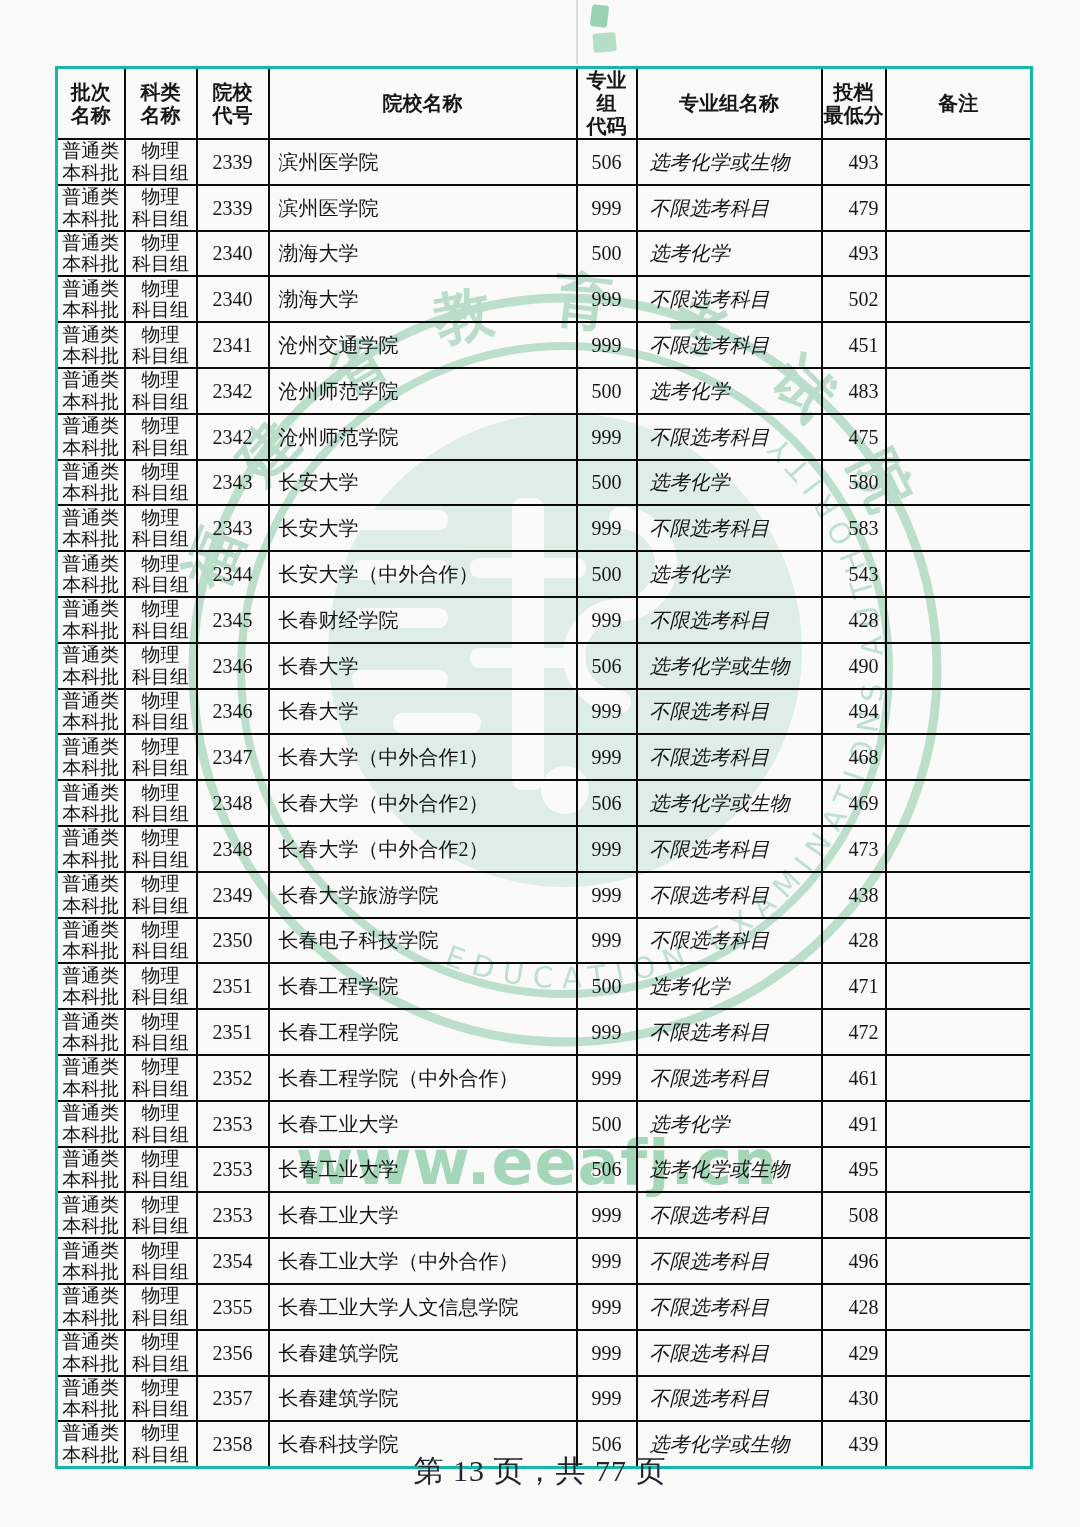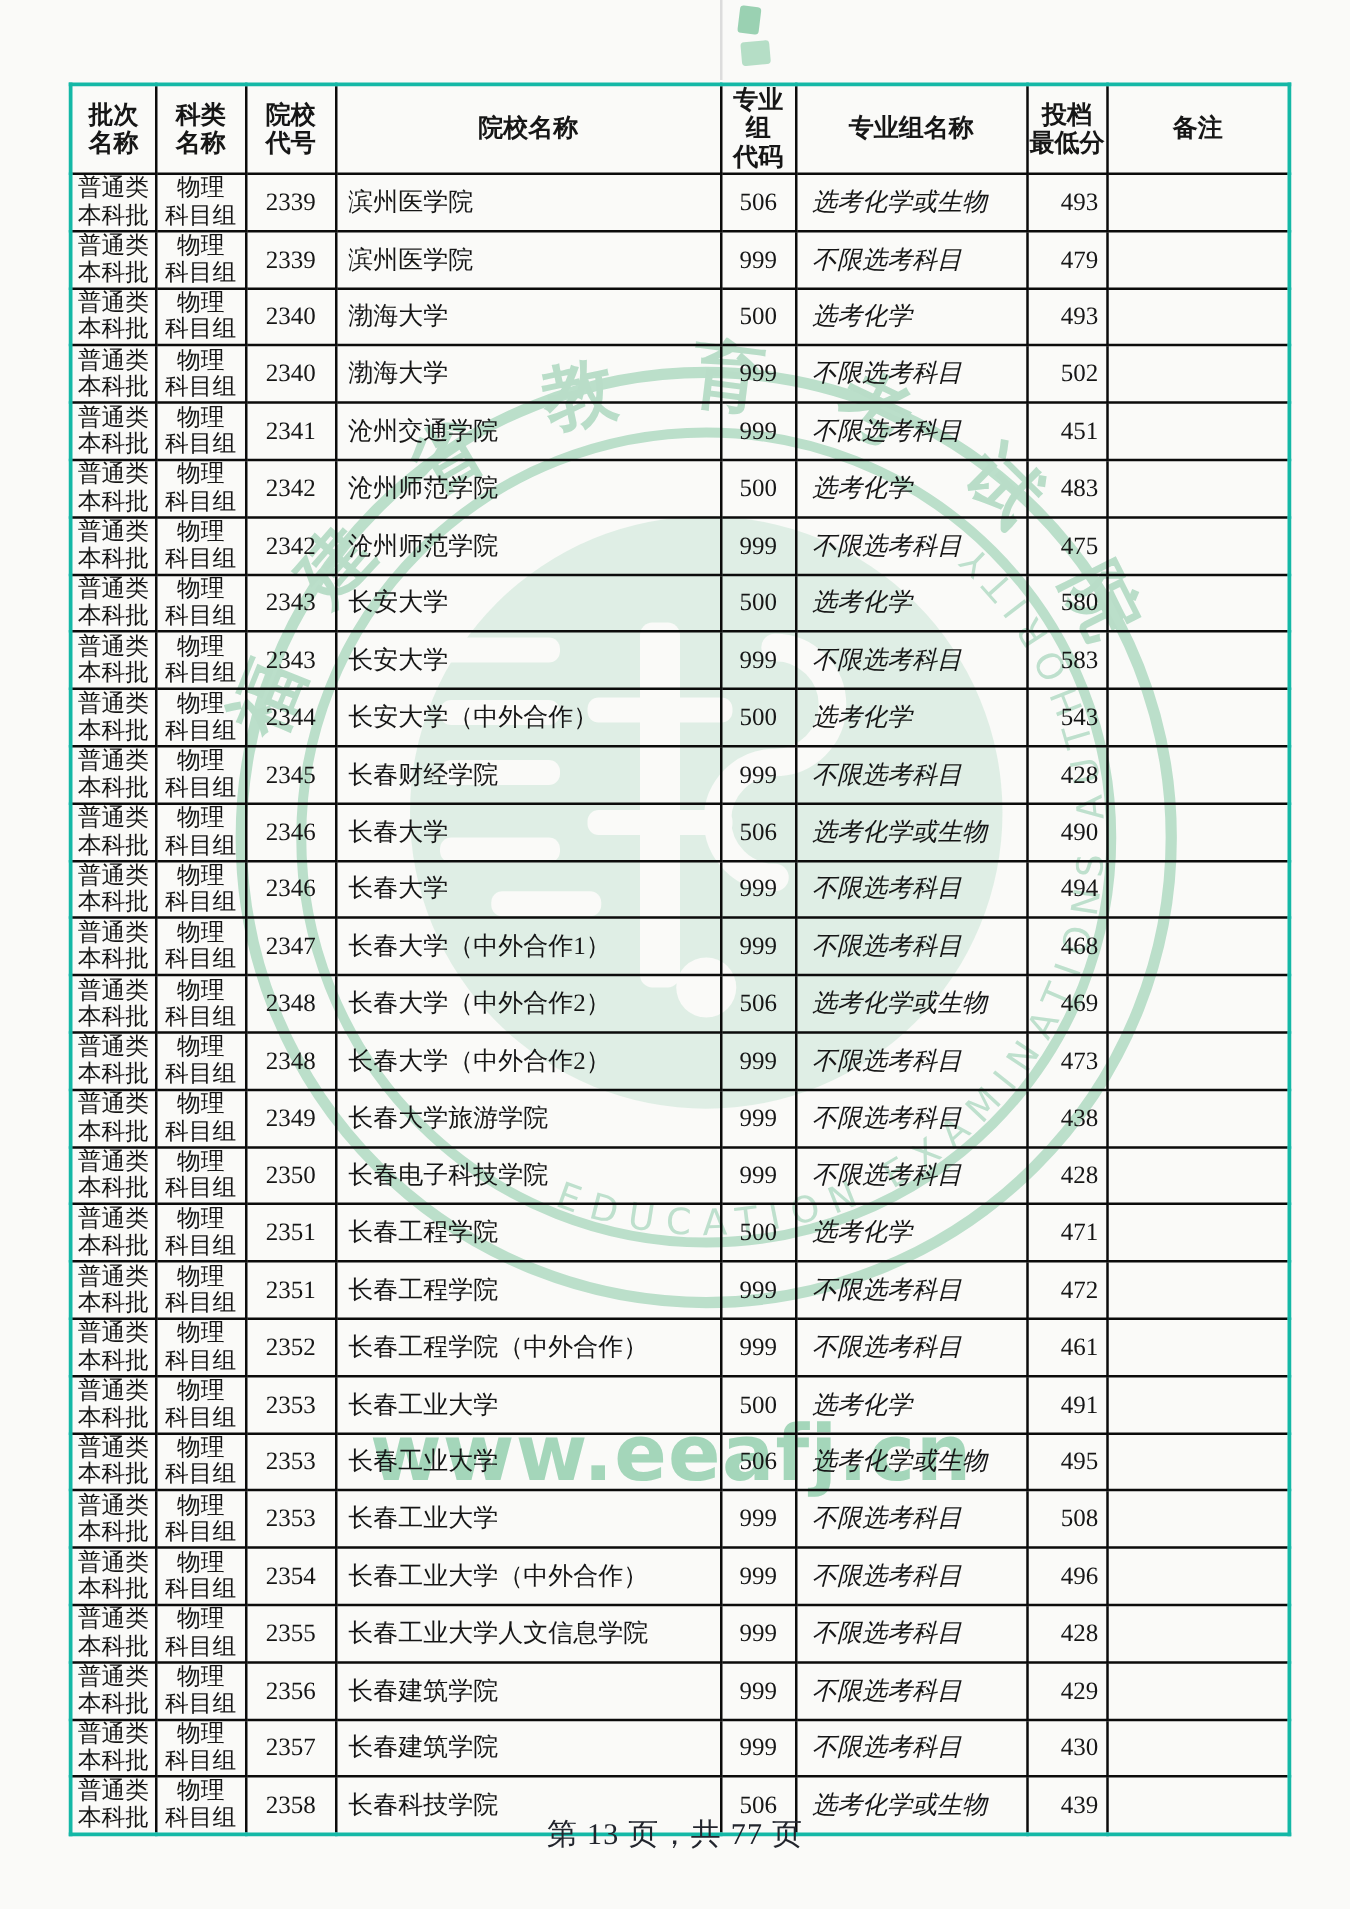--- a/index.html
+++ b/index.html
@@ -51,21 +51,21 @@
   .scores tbody tr { height: 45.8px; }
   .scores td { font-size: 20px; line-height: 22px; }
   td.c-batch, td.c-subject { font-size: 19px; line-height: 21.5px; }
   td.c-name  { text-align: left; padding-left: 9px; }
   td.c-gname { text-align: left; padding-left: 12px; font-style: italic; }
   td.c-score { text-align: right; padding-right: 6px; }
 
   
   .footer {
     position: absolute; top: 1451px; left: 0; width: 1080px;
-    text-align: center; font-size: 24px; letter-spacing: 1px; color: #22252d;
+    text-align: center; font-size: 30px; letter-spacing: 1px; color: #22252d;
   }
 </style>
 </head>
 <body>
 
 <div class="page">
 
   <div class="seal-wrap">
     <svg viewBox="0 0 800 800" width="800" height="800">
       <circle cx="400" cy="400" r="372" fill="none" stroke="#89c9a6" stroke-width="9"></circle>

